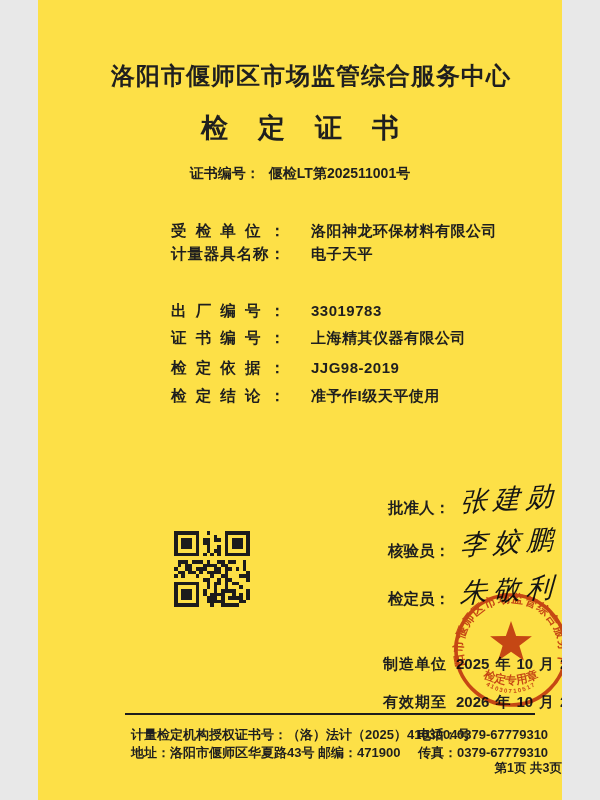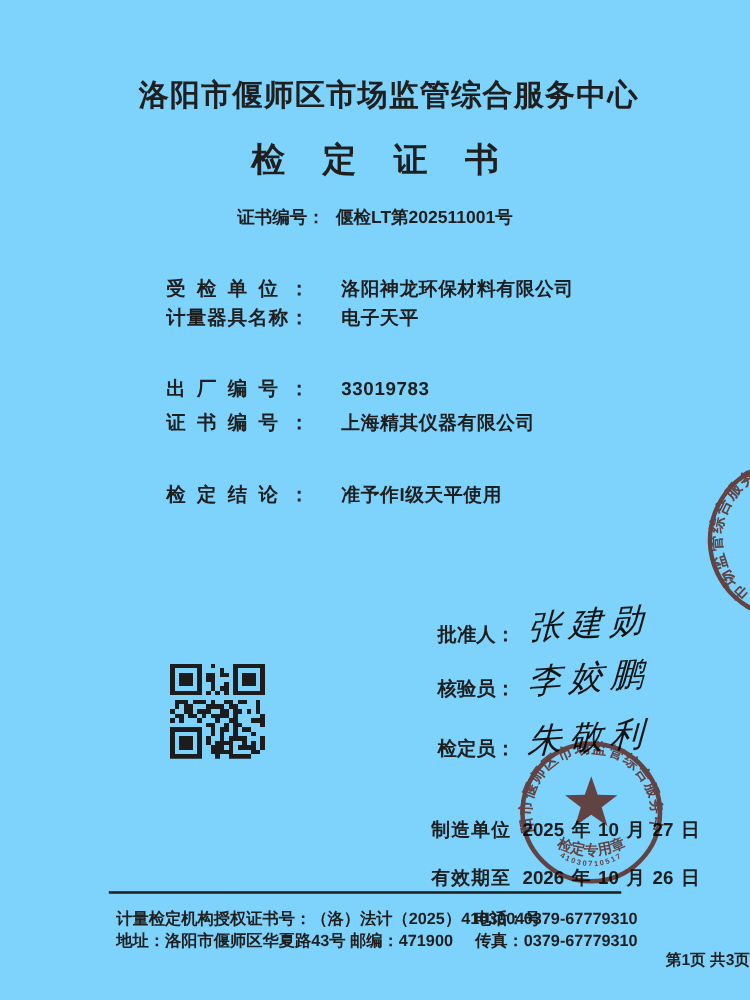--- a/index.html
+++ b/index.html
@@ -1,18 +1,18 @@
 <!DOCTYPE html>
 <html><head>
 <meta charset="utf-8">
 <style>
   html,body{margin:0;padding:0;background:#e8e8e8;}
   .page{
-    position:relative; width:600px; height:800px; margin:0 auto;
-    background:#7dd3fc; overflow:hidden;
+    position:relative; width:524px; height:800px; margin:0 auto;
+    background:#fde047; overflow:hidden;
     font-family:"Liberation Sans","DejaVu Sans",sans-serif;
     color:#1f1f1f;
   }
   .abs{position:absolute;}
 
   .org-title{
     left:0; right:0; top:60px; text-align:center;
     font-size:24px; font-weight:700; letter-spacing:1px;
     transform:translateX(11px); white-space:nowrap;
   }
@@ -76,20 +76,23 @@
     <span class="flabel">计量器具名称：</span><span class="fvalue">电子天平</span>
   </div>
   <div class="abs frow" style="top:221px">
     <span class="flabel">受检单位：</span><span class="fvalue">洛阳神龙环保材料有限公司</span>
   </div>
   <div class="abs frow" style="top:301px">
     <span class="flabel">出厂编号：</span><span class="fvalue">33019783</span>
   </div>
   <div class="abs frow" style="top:328px">
     <span class="flabel">证书编号：</span><span class="fvalue">上海精其仪器有限公司</span>
+  </div>
+  <div class="abs frow" style="top:358px">
+    <span class="flabel">检定依据：</span><span class="fvalue">JJG98-2019</span>
   </div>
   <div class="abs frow" style="top:386px">
     <span class="flabel">检定结论：</span><span class="fvalue">准予作I级天平使用</span>
   </div>
 
   <div class="abs qr">
     <svg id="qrsvg" viewBox="0 0 21 21">
         <rect x="0" y="0" width="1" height="1"></rect>
         <rect x="1" y="0" width="1" height="1"></rect>
         <rect x="2" y="0" width="1" height="1"></rect>

